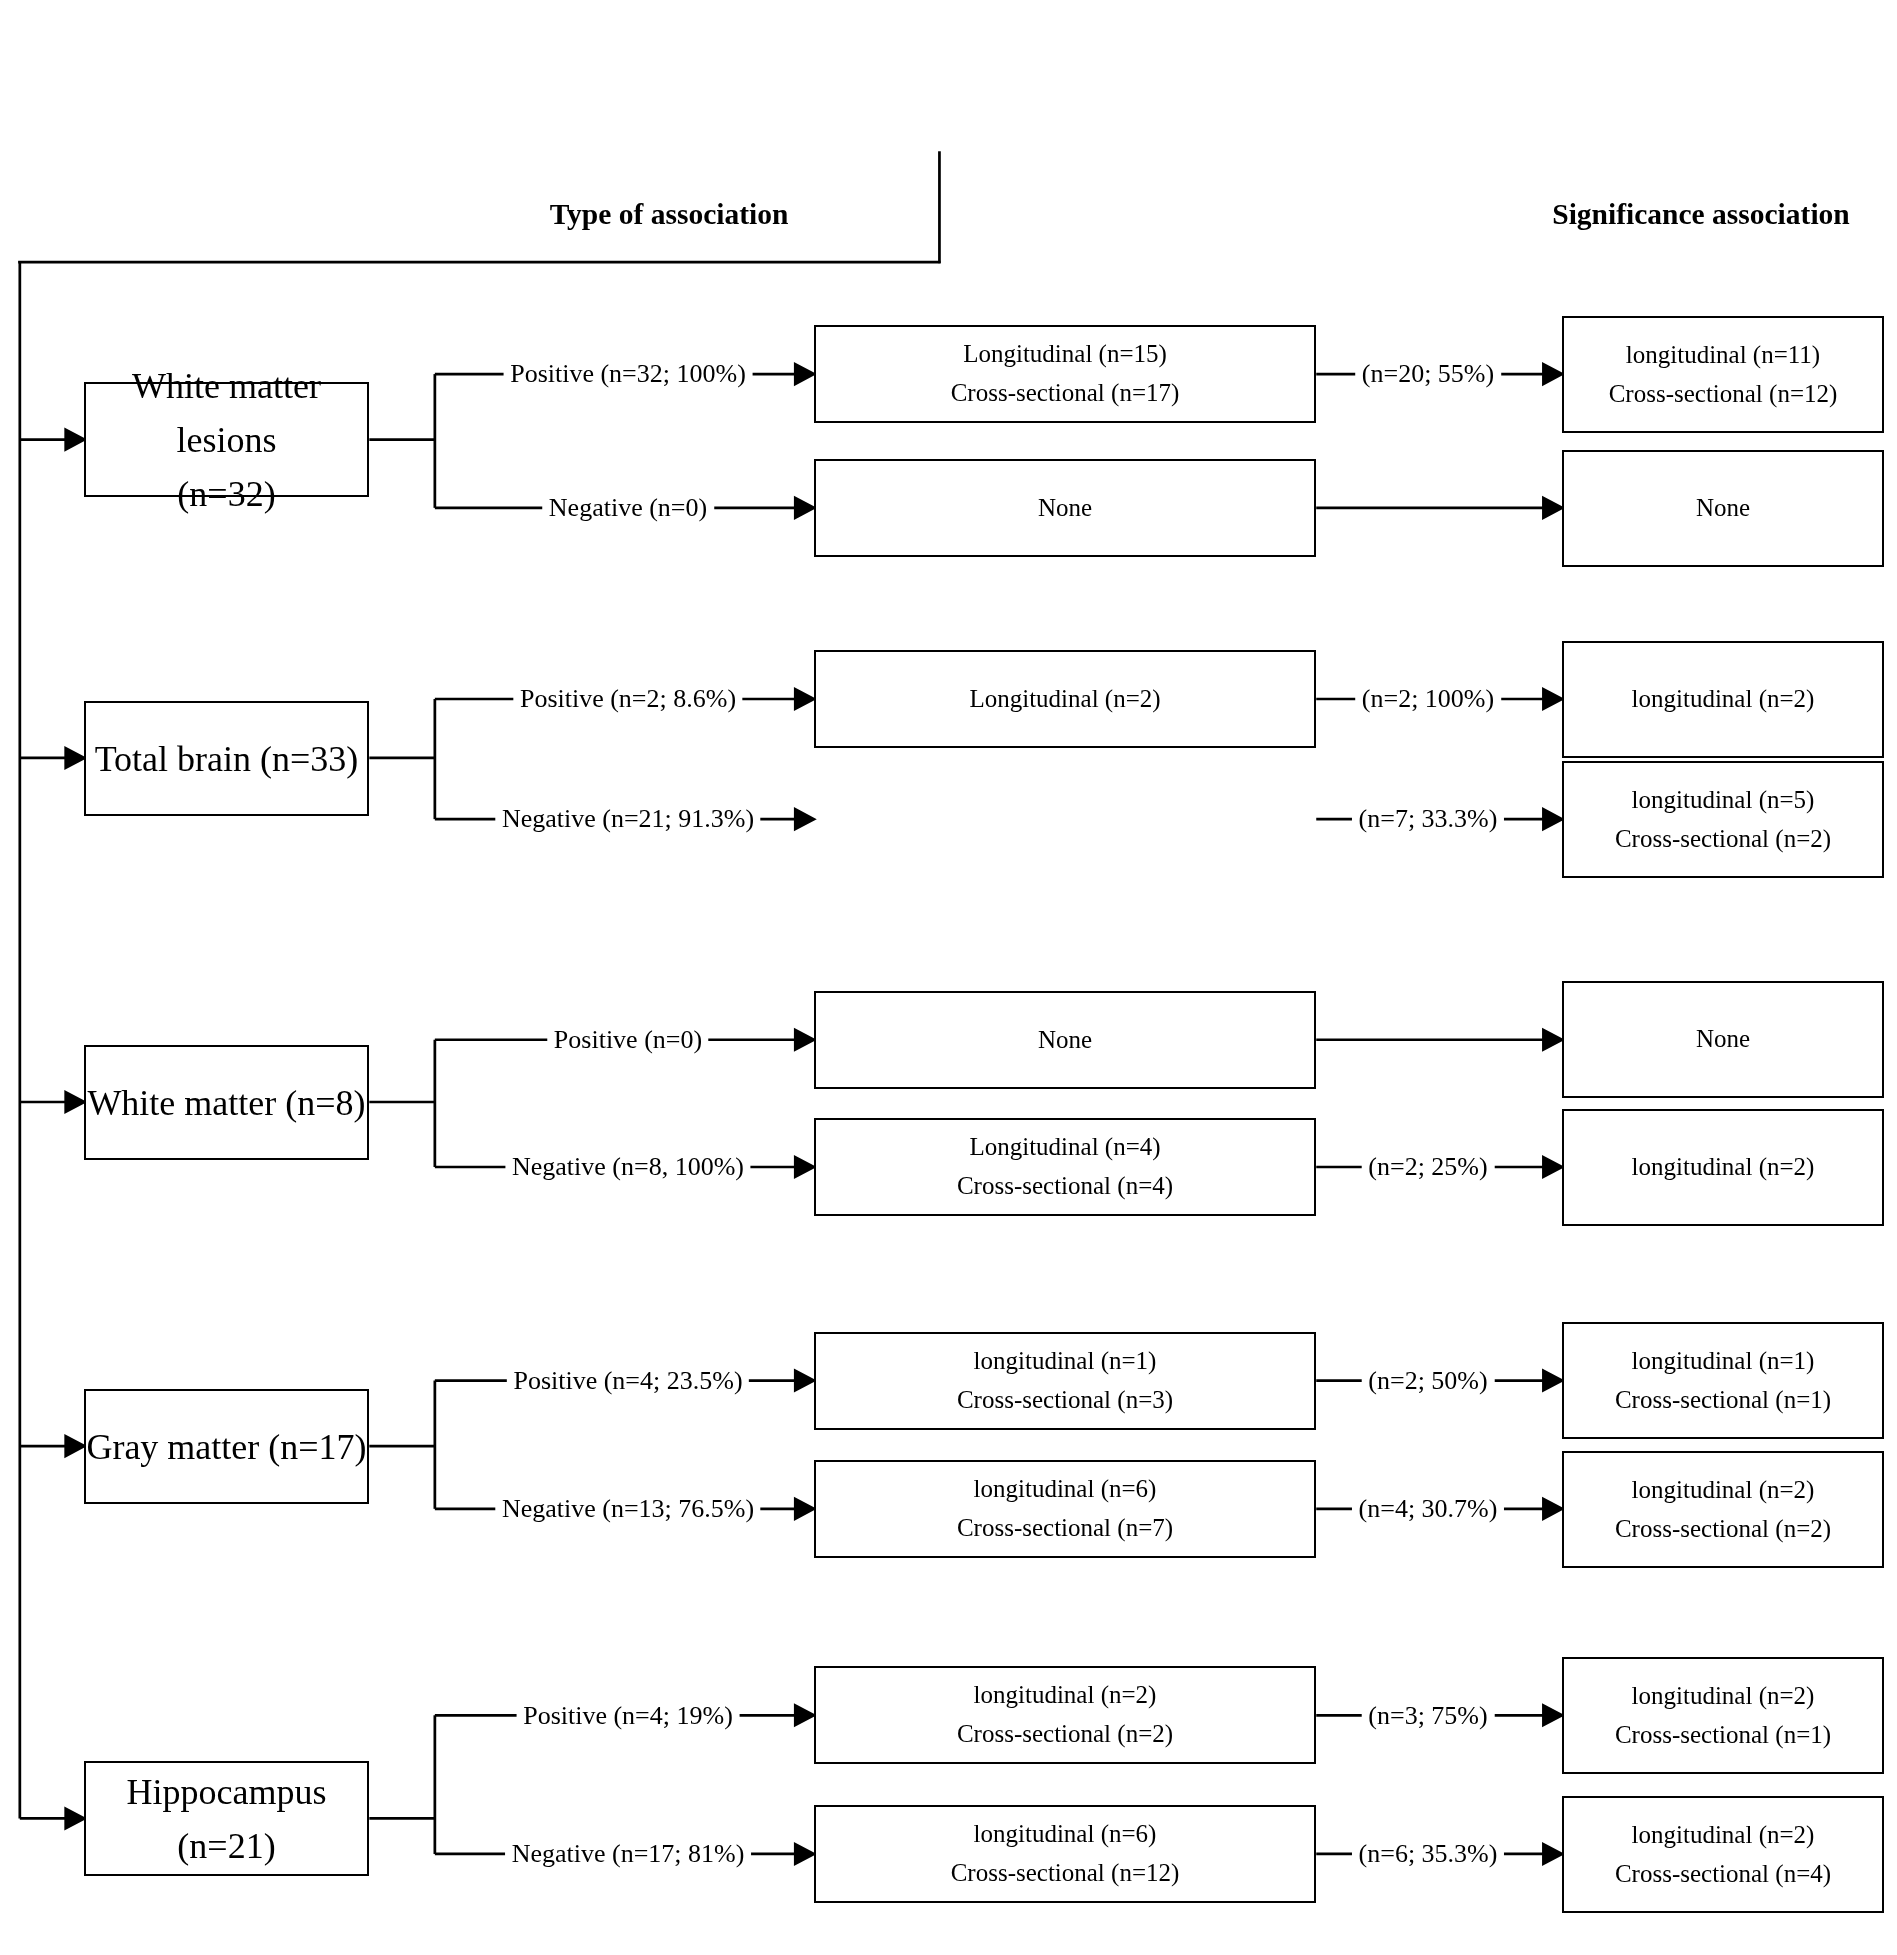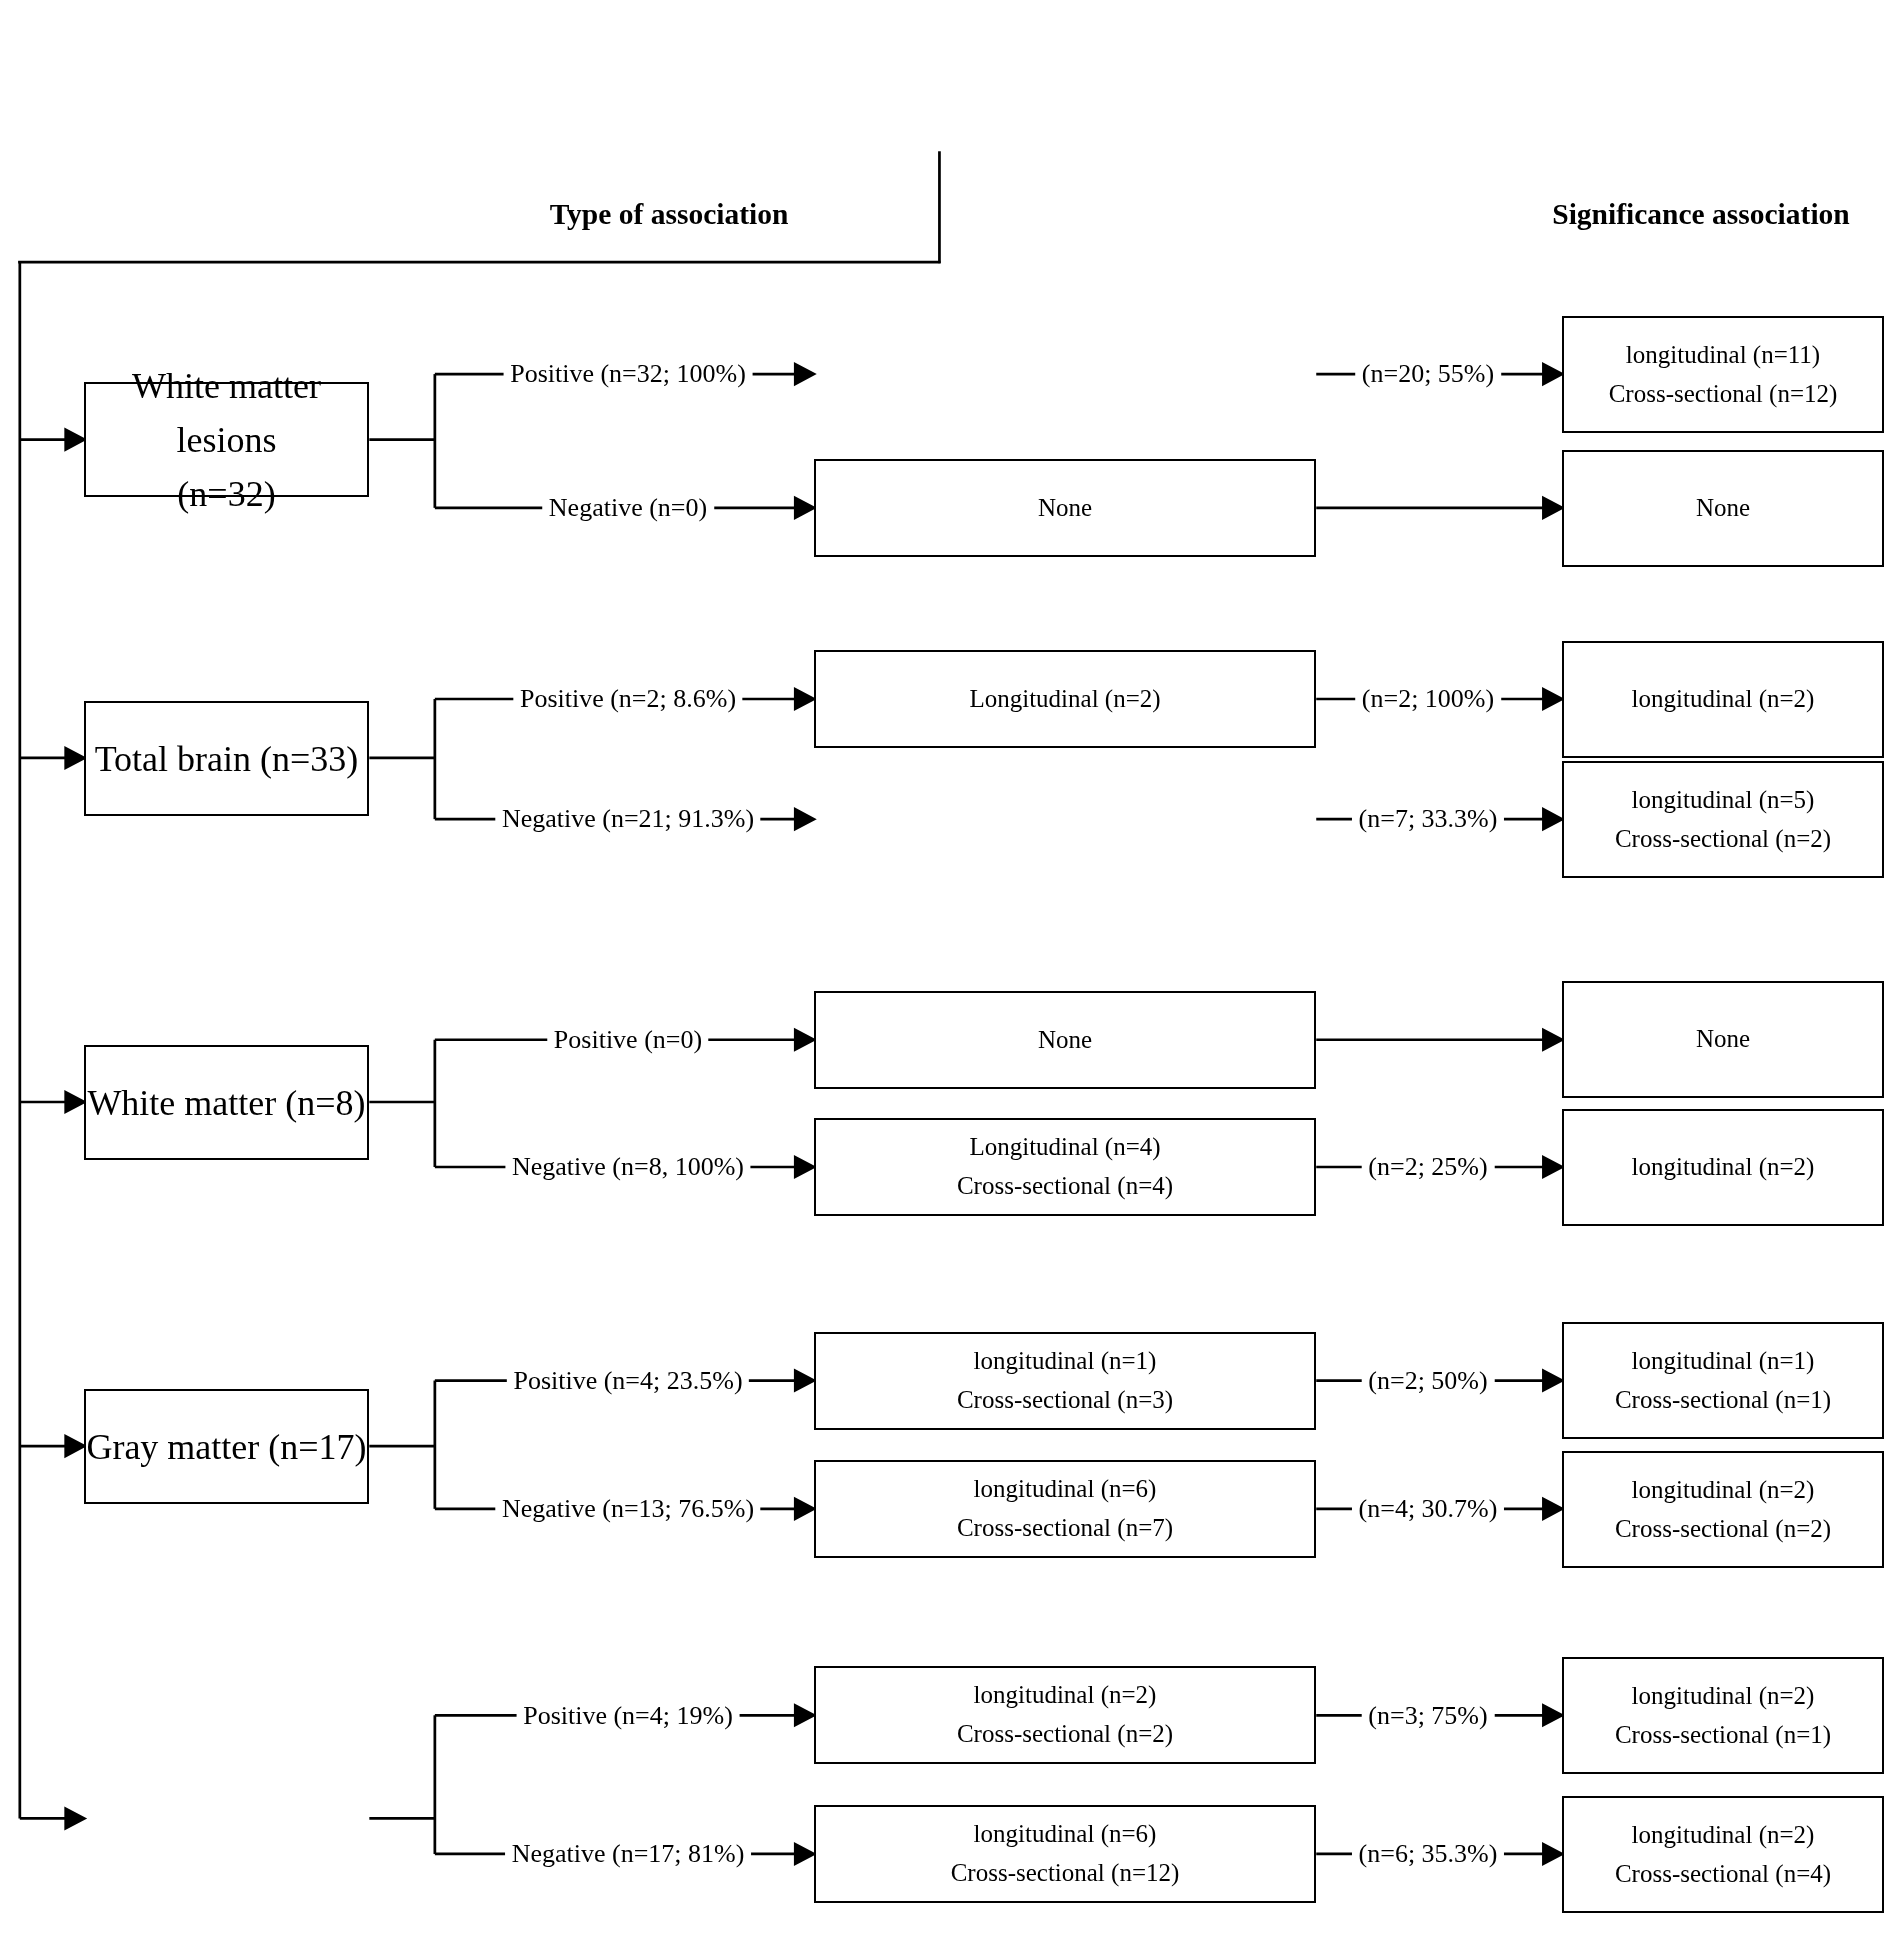--- a/index.html
+++ b/index.html
@@ -105,20 +105,24 @@
   </svg>
 
   <div class="header" style="left:669px; top:198px">Type of association</div>
   <div class="header" style="left:1701px; top:198px">Significance association</div>
 
   <div class="box region" style="top:382px">
     <span class="ln">White matter lesions</span>
     <span class="ln">(n=32)</span>
   </div>
   <div class="flow-label" style="left:628px; top:374px">Positive (n=32; 100%)</div>
+  <div class="box typebox" style="top:325px">
+    <span class="ln">Longitudinal (n=15)</span>
+    <span class="ln">Cross-sectional (n=17)</span>
+  </div>
   <div class="flow-label" style="left:1428px; top:374px">(n=20; 55%)</div>
   <div class="box sigbox" style="top:316px">
     <span class="ln">longitudinal (n=11)</span>
     <span class="ln">Cross-sectional (n=12)</span>
   </div>
   <div class="flow-label" style="left:628px; top:508px">Negative (n=0)</div>
   <div class="box typebox" style="top:459px">
     <span class="ln">None</span>
 
   </div>
@@ -192,20 +196,24 @@
   <div class="box typebox" style="top:1460px">
     <span class="ln">longitudinal (n=6)</span>
     <span class="ln">Cross-sectional (n=7)</span>
   </div>
   <div class="flow-label" style="left:1428px; top:1509px">(n=4; 30.7%)</div>
   <div class="box sigbox" style="top:1451px">
     <span class="ln">longitudinal (n=2)</span>
     <span class="ln">Cross-sectional (n=2)</span>
   </div>
 
+  <div class="box region" style="top:1761px">
+    <span class="ln">Hippocampus (n=21)</span>
+
+  </div>
   <div class="flow-label" style="left:628px; top:1716px">Positive (n=4; 19%)</div>
   <div class="box typebox" style="top:1666px">
     <span class="ln">longitudinal (n=2)</span>
     <span class="ln">Cross-sectional (n=2)</span>
   </div>
   <div class="flow-label" style="left:1428px; top:1716px">(n=3; 75%)</div>
   <div class="box sigbox" style="top:1657px">
     <span class="ln">longitudinal (n=2)</span>
     <span class="ln">Cross-sectional (n=1)</span>
   </div>

